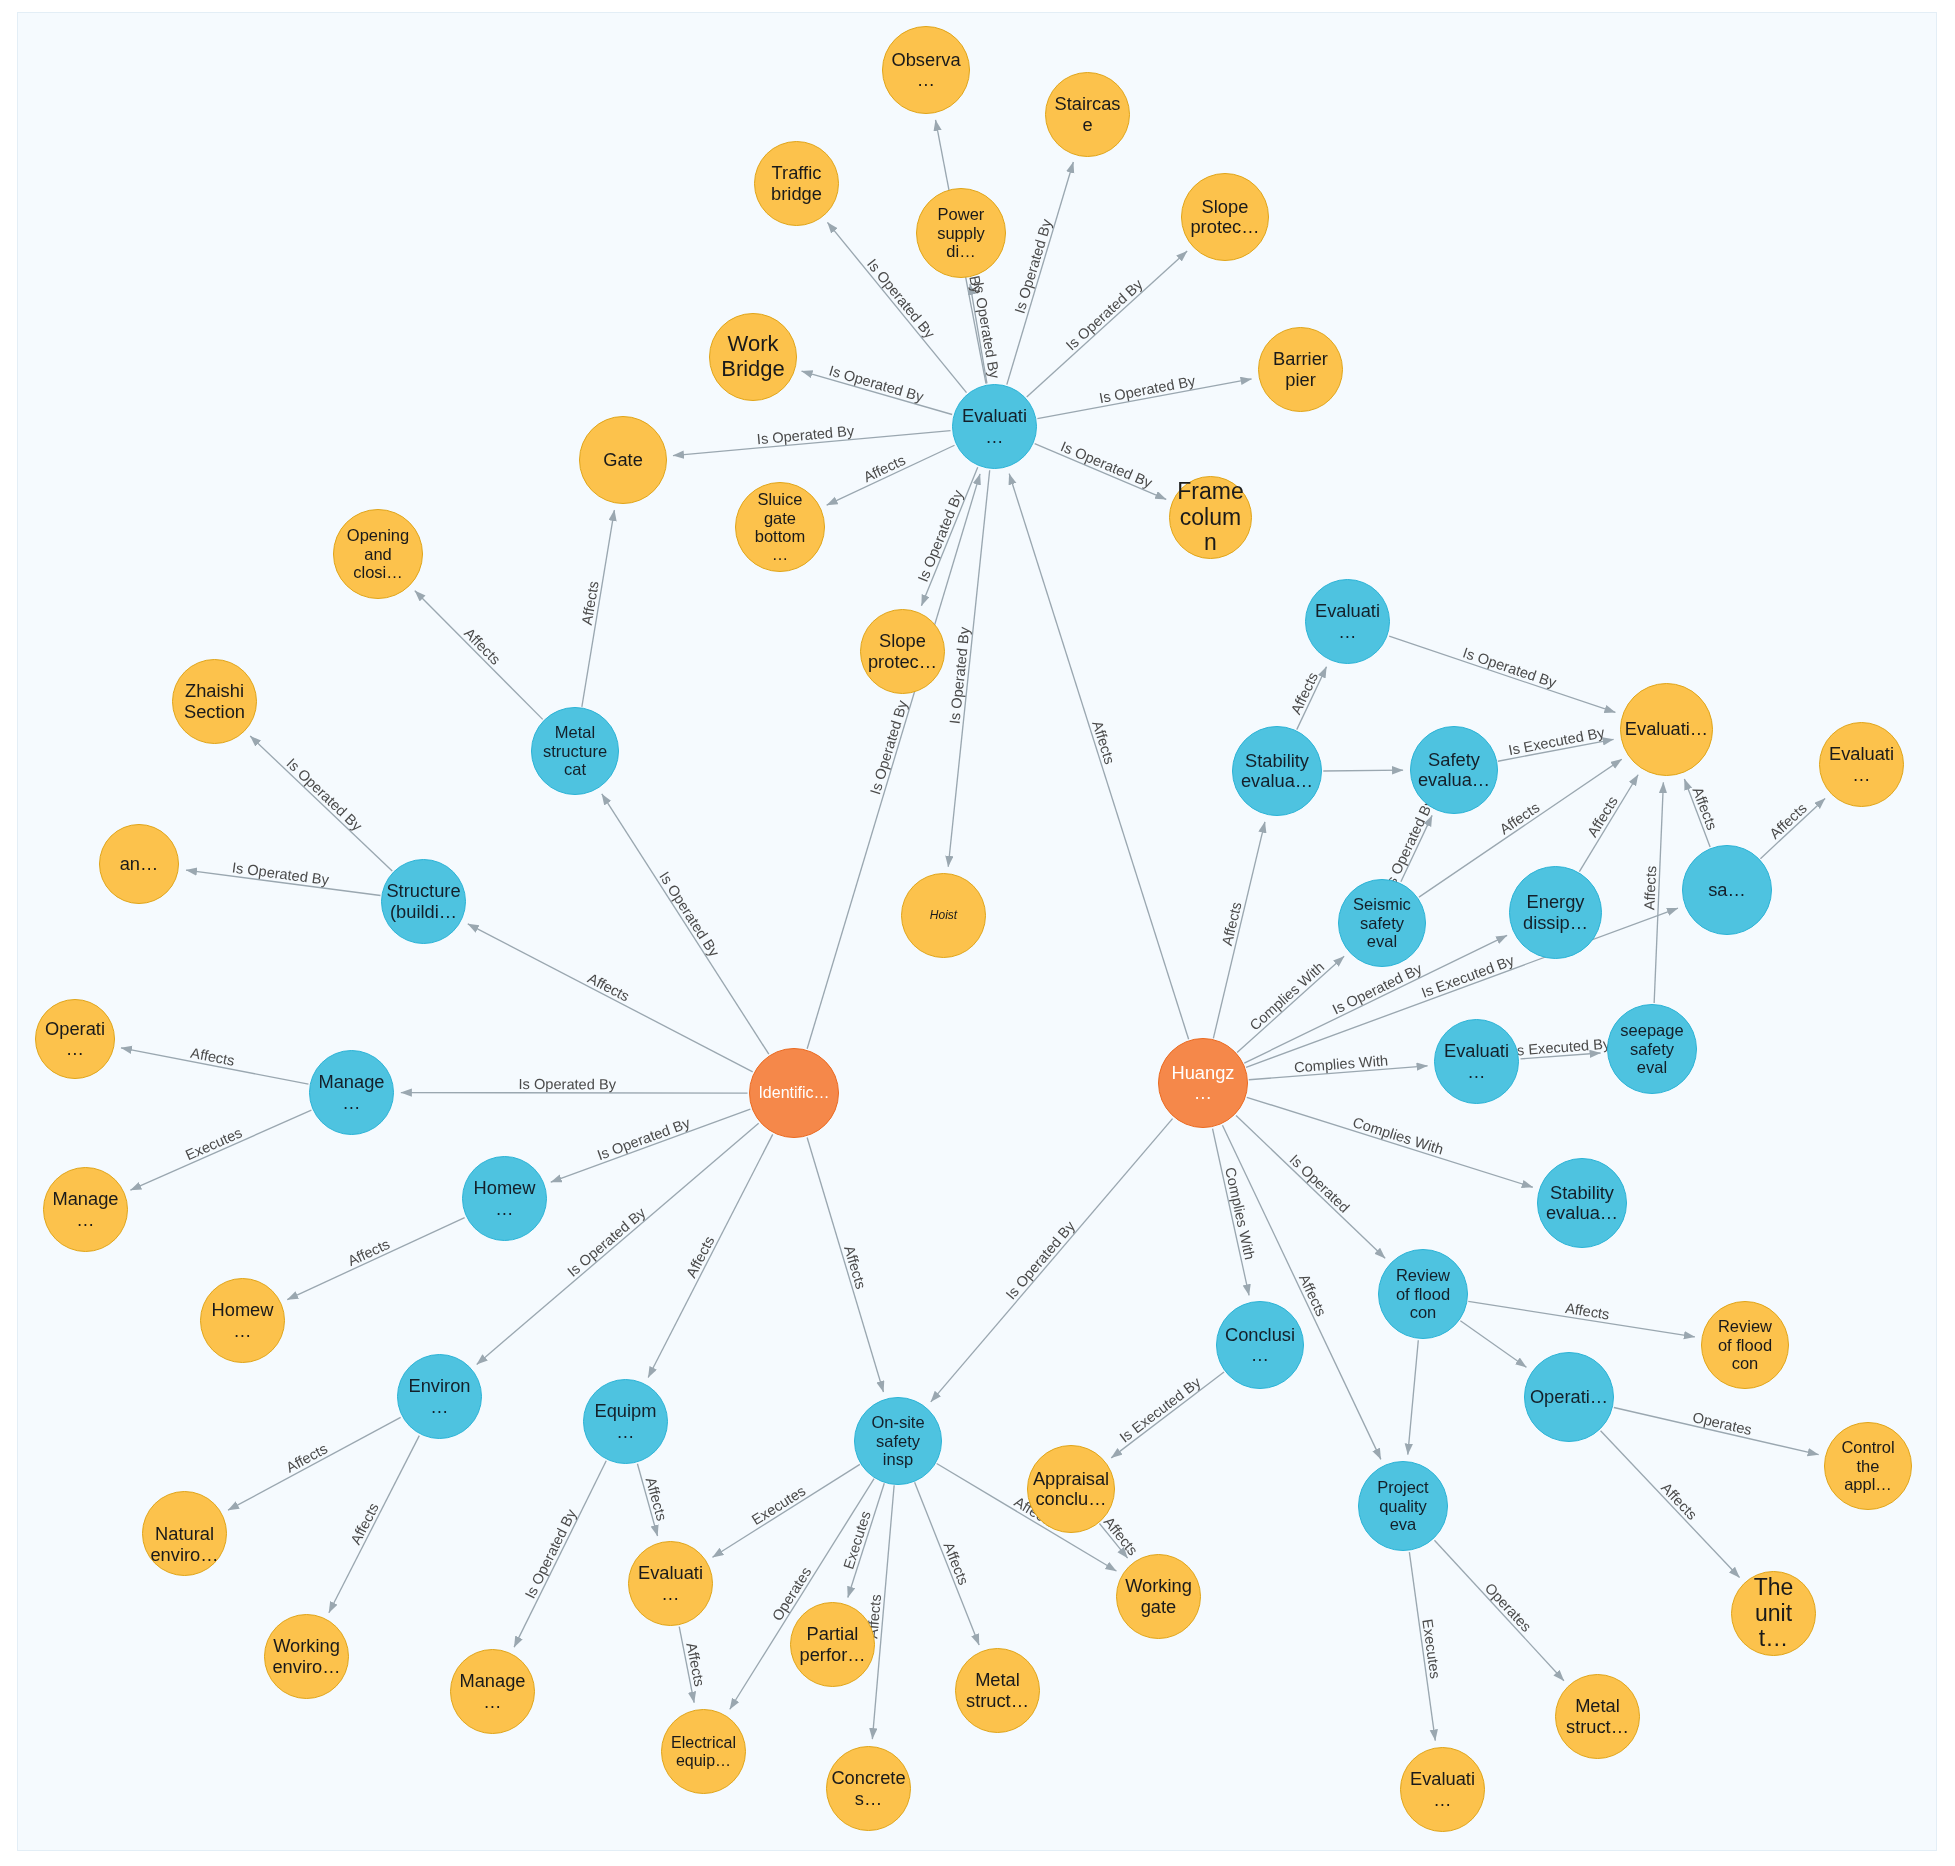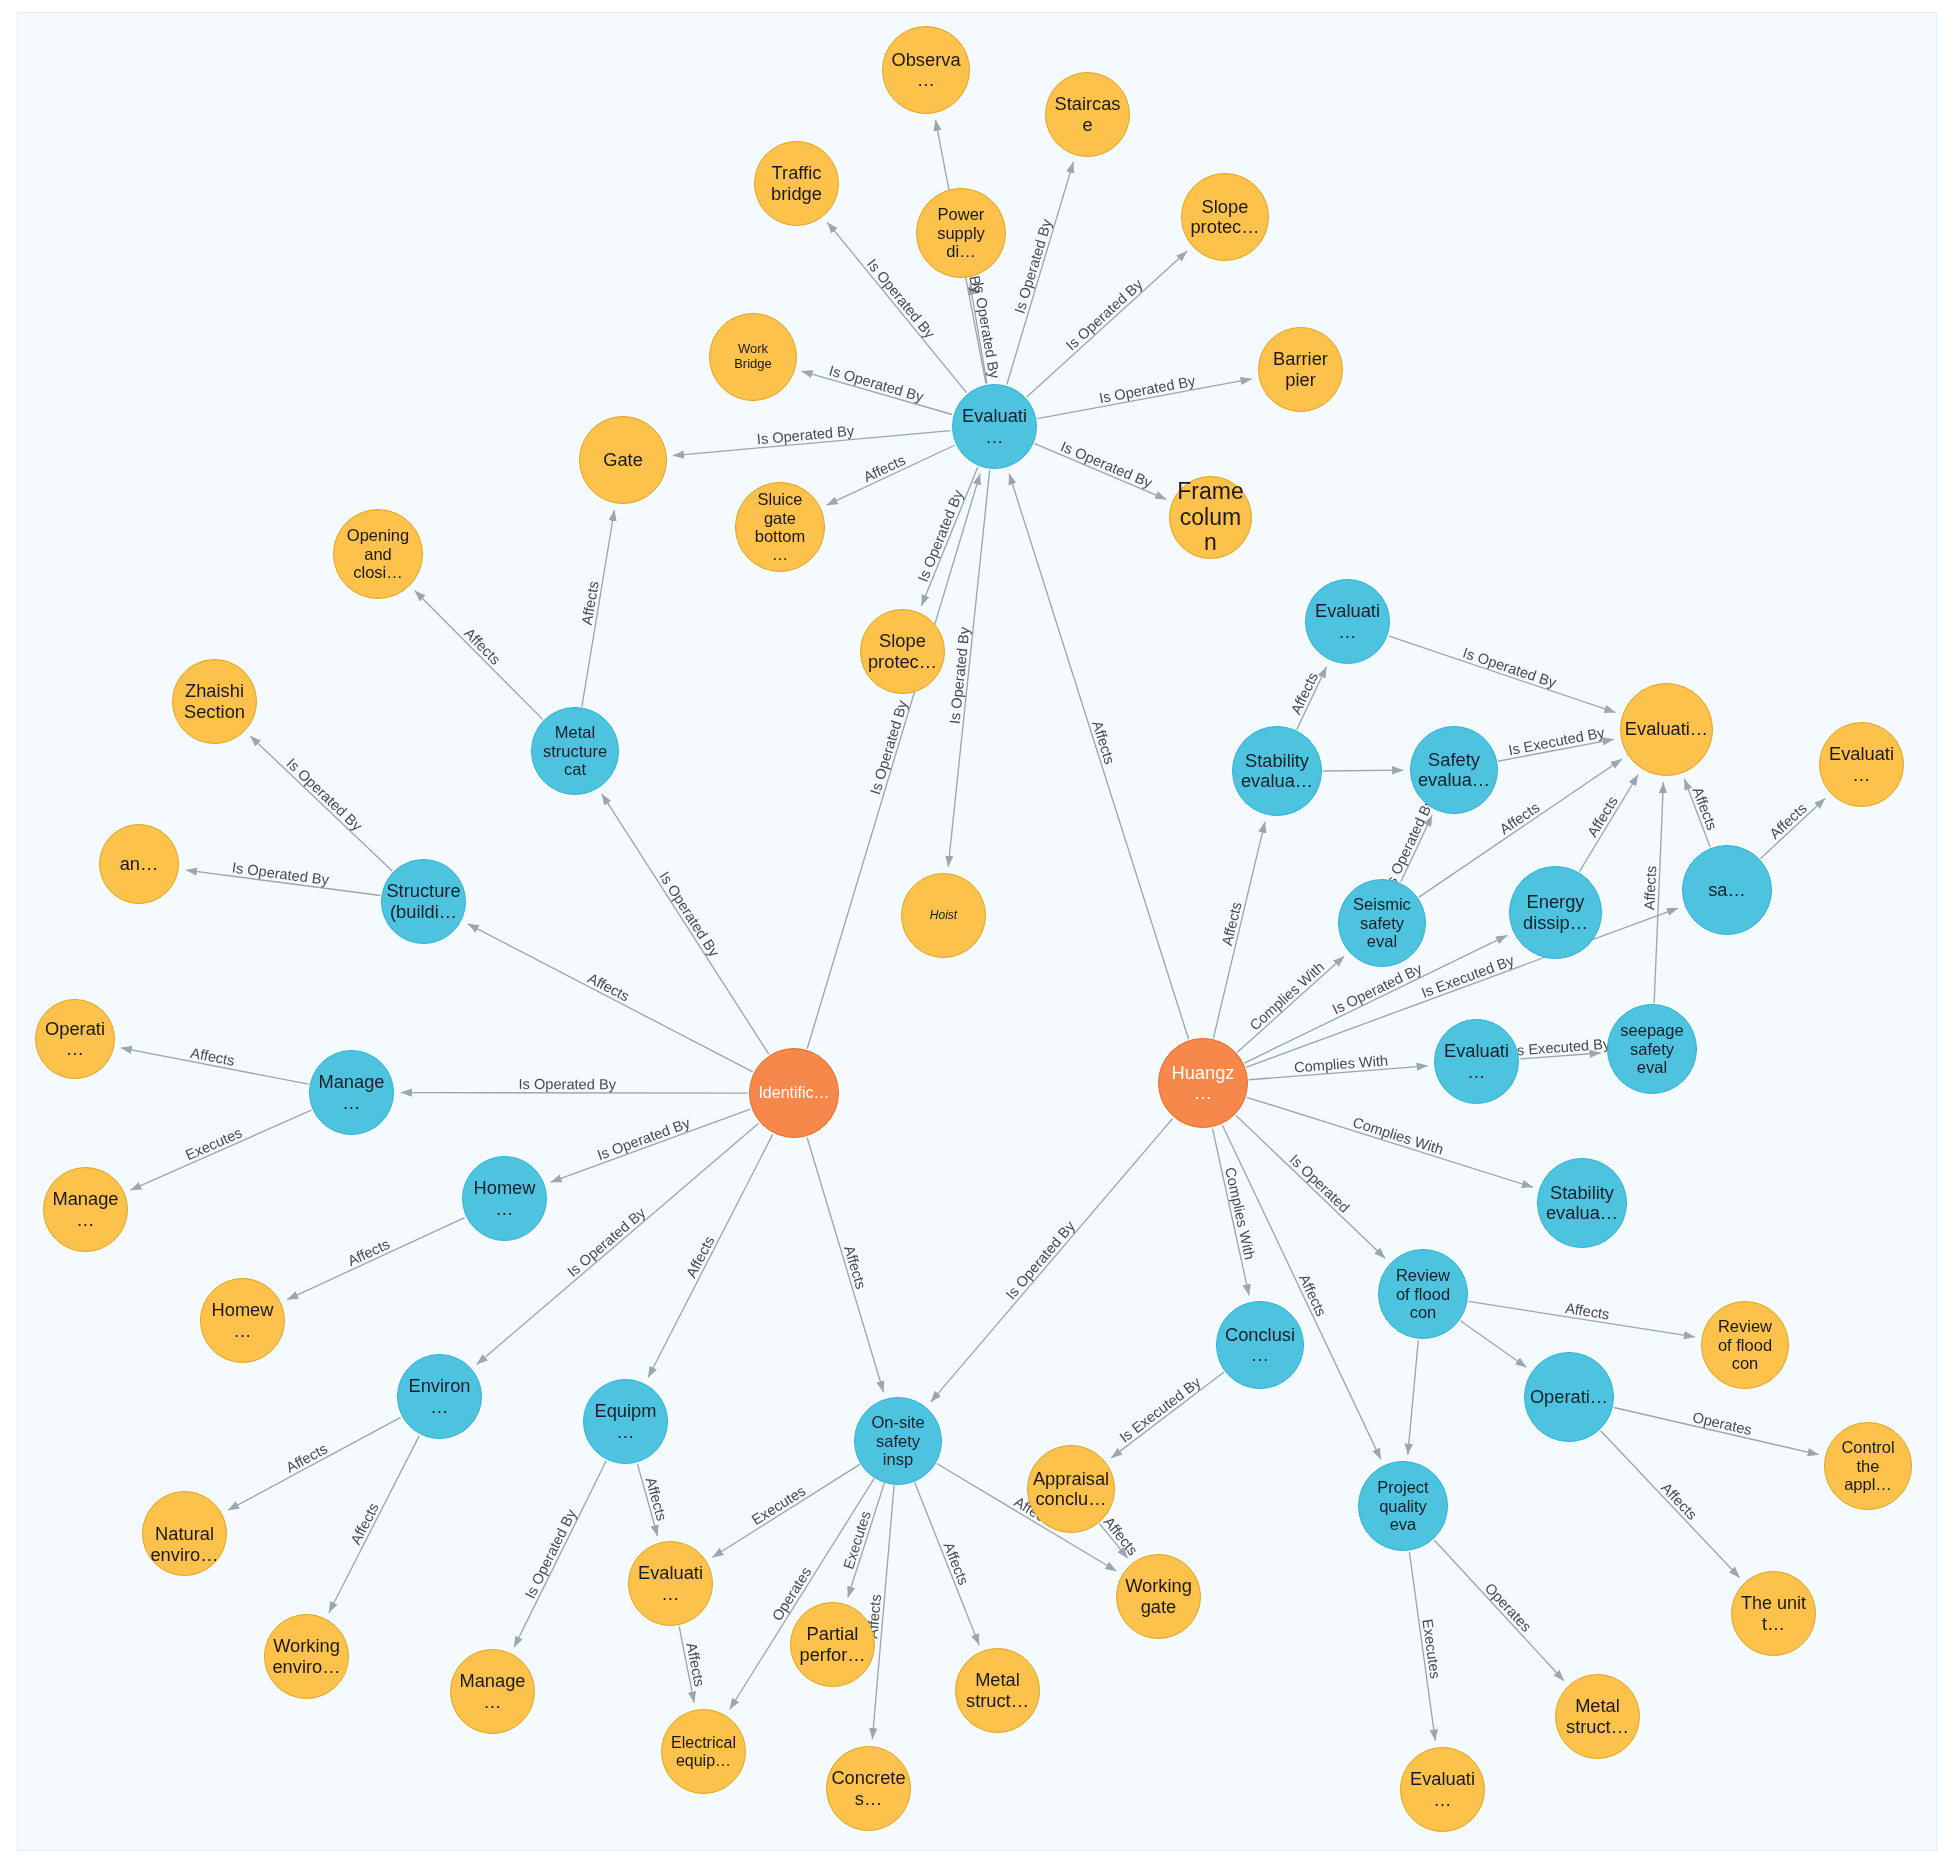--- a/index.html
+++ b/index.html
@@ -181,21 +181,21 @@
       <div class="node node-orange" style="left: 754px; top: 141px; width: 85px; height: 85px;">
         <span class="node-label" style="font-size: 18.3px;">Traffic<br>bridge</span>
       </div>
       <div class="node node-orange" style="left: 916px; top: 188px; width: 90px; height: 90px;">
         <span class="node-label" style="font-size: 16.5px;">Power<br>supply<br>di…</span>
       </div>
       <div class="node node-orange" style="left: 1181px; top: 173px; width: 88px; height: 88px;">
         <span class="node-label" style="font-size: 18.3px;">Slope<br>protec…</span>
       </div>
       <div class="node node-orange" style="left: 709px; top: 313px; width: 88px; height: 88px;">
-        <span class="node-label" style="font-size: 13px; text-align: center;">Work<br>Bridge</span>
+        <span class="node-label" style="font-size: 22px; text-align: center;">Work<br>Bridge</span>
       </div>
       <div class="node node-orange" style="left: 1258px; top: 327px; width: 85px; height: 85px;">
         <span class="node-label" style="font-size: 18.3px;">Barrier<br>pier</span>
       </div>
       <div class="node node-blue" style="left: 952px; top: 384px; width: 85px; height: 85px;">
         <span class="node-label" style="font-size: 18.3px;">Evaluati…</span>
       </div>
       <div class="node node-orange" style="left: 579px; top: 416px; width: 88px; height: 88px;">
         <span class="node-label" style="font-size: 18.3px;">Gate</span>
       </div>
@@ -313,21 +313,21 @@
       <div class="node node-orange" style="left: 142px; top: 1491px; width: 85px; height: 85px;">
         <span class="node-label" style="font-size: 18.3px; margin-top: 22px;">Natural<br>enviro…</span>
       </div>
       <div class="node node-orange" style="left: 1116px; top: 1554px; width: 85px; height: 85px;">
         <span class="node-label" style="font-size: 18.3px;">Working<br>gate</span>
       </div>
       <div class="node node-orange" style="left: 628px; top: 1541px; width: 85px; height: 85px;">
         <span class="node-label" style="font-size: 18.3px;">Evaluati…</span>
       </div>
       <div class="node node-orange" style="left: 1731px; top: 1571px; width: 85px; height: 85px;">
-        <span class="node-label" style="font-size: 18px;">The unit<br>t…</span>
+        <span class="node-label" style="font-size: 23px;">The unit<br>t…</span>
       </div>
       <div class="node node-orange" style="left: 264px; top: 1614px; width: 85px; height: 85px;">
         <span class="node-label" style="font-size: 18.3px;">Working<br>enviro…</span>
       </div>
       <div class="node node-orange" style="left: 790px; top: 1602px; width: 85px; height: 85px;">
         <span class="node-label" style="font-size: 18.3px;">Partial<br>perfor…</span>
       </div>
       <div class="node node-orange" style="left: 450px; top: 1649px; width: 85px; height: 85px;">
         <span class="node-label" style="font-size: 18.3px;">Manage…</span>
       </div>

